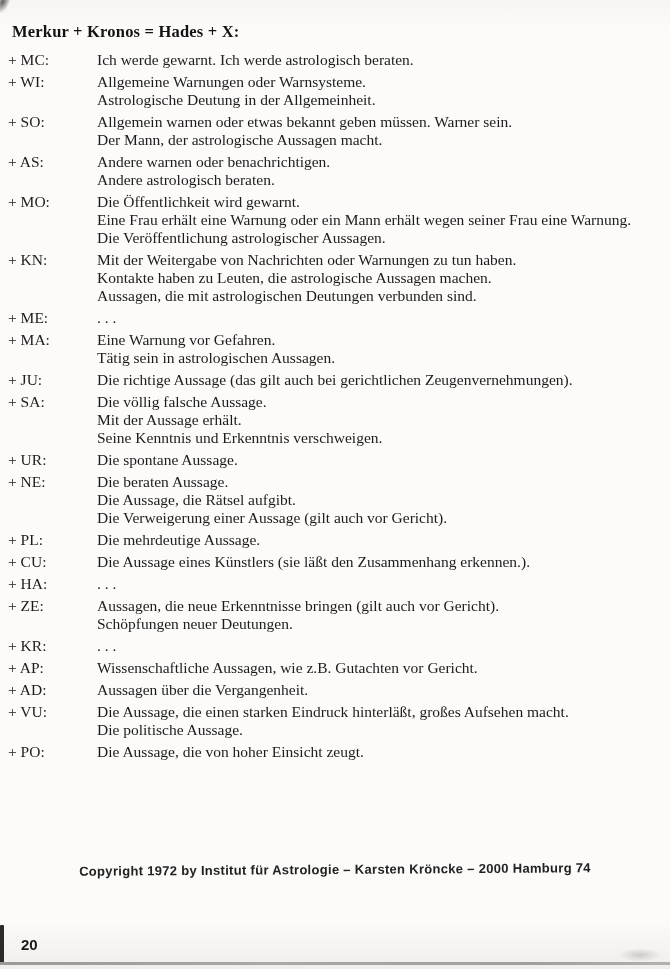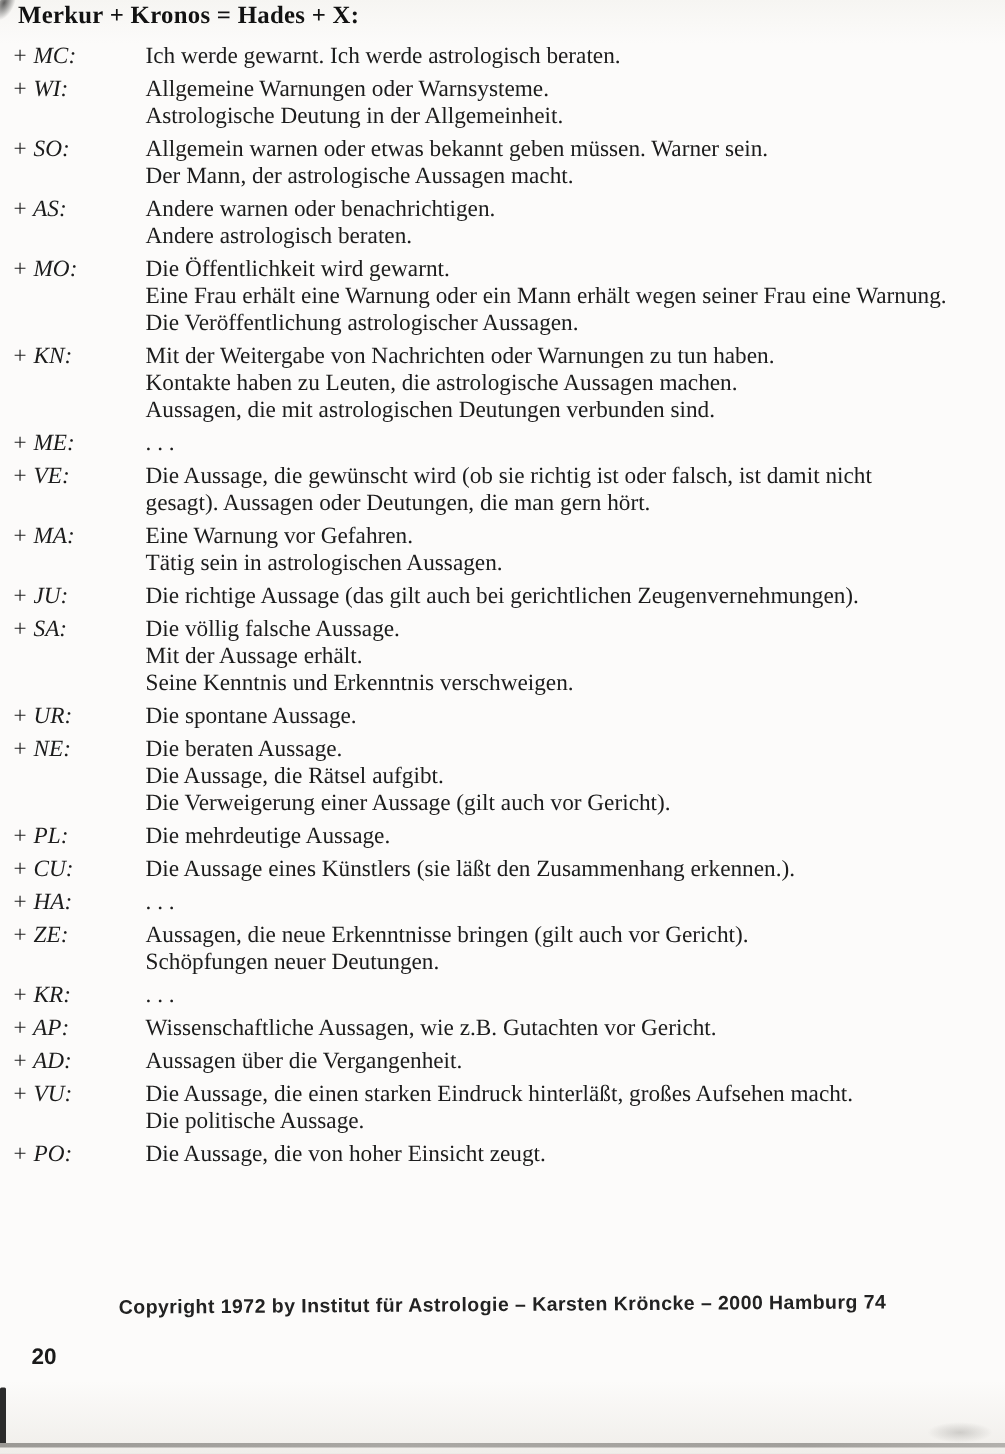--- a/index.html
+++ b/index.html
@@ -12,54 +12,54 @@
   }
   .page {
     position: absolute; inset: 0;
     background: linear-gradient(180deg, #f6f5f2 0%, #fcfbfa 3%, #fcfbfa 95%, #f0eeea 100%);
     color: #1b1b1b;
   }
   .title {
     font-weight: bold;
     font-size: 16.5px;
     letter-spacing: 0.2px;
-    padding: 0 0 0 12px;
+    padding: 22px 0 0 12px;
     color: #121212;
   }
   .intro {
     font-size: 15.5px;
     margin: 13px 0 0 10px;
     color: #1c1c1c;
   }
   .entry-list { margin: 9px 0 0 8px; }
   .entry {
     display: flex;
     align-items: flex-start;
     margin-bottom: 4px;
     font-size: 15.5px;
     line-height: 18px;
     color: #1c1c1c;
   }
-  .entry-label { flex: 0 0 60px; white-space: nowrap; font-style: italic; }
+  .entry-label { flex: 0 0 60px; white-space: nowrap; }
   .entry-lines { flex: 1; padding-right: 6px; }
   .entry-line { white-space: nowrap; margin-left: 29px; }
   .copyright {
     position: absolute;
     top: 862px; left: 0; width: 100%;
     text-align: center;
     font-family: "Liberation Sans", sans-serif;
     font-size: 13px;
     font-weight: 600;
     letter-spacing: 0.3px;
     color: #222;
     transform: rotate(-0.4deg);
   }
   .page-number {
     position: absolute;
-    left: 21px; top: 896px;
+    left: 21px; top: 936px;
     font-family: "Liberation Sans", sans-serif;
     font-size: 15px;
     font-weight: 600;
     color: #1a1a1a;
   }
   
   .corner-smudge {
     position: absolute; left: -2px; top: -3px;
     width: 10px; height: 18px;
     background: radial-gradient(ellipse at 30% 30%, rgba(45,45,45,0.75), rgba(45,45,45,0) 70%);
@@ -141,27 +141,20 @@
         </div>
   </div>
 
   <div class="entry">
     <span class="entry-label">+ ME:</span>
     <div class="entry-lines">
           <div class="entry-line">. . .</div>
         </div>
   </div>
 
-  <div class="entry">
-    <span class="entry-label">+ VE:</span>
-    <div class="entry-lines">
-          <div class="entry-line">Die Aussage, die gewünscht wird (ob sie richtig ist oder falsch, ist damit nicht</div>
-          <div class="entry-line">gesagt).  Aussagen oder Deutungen, die man gern hört.</div>
-        </div>
-  </div>
 
   <div class="entry">
     <span class="entry-label">+ MA:</span>
     <div class="entry-lines">
           <div class="entry-line">Eine Warnung vor Gefahren.</div>
           <div class="entry-line">Tätig sein in astrologischen Aussagen.</div>
         </div>
   </div>
 
   <div class="entry">

